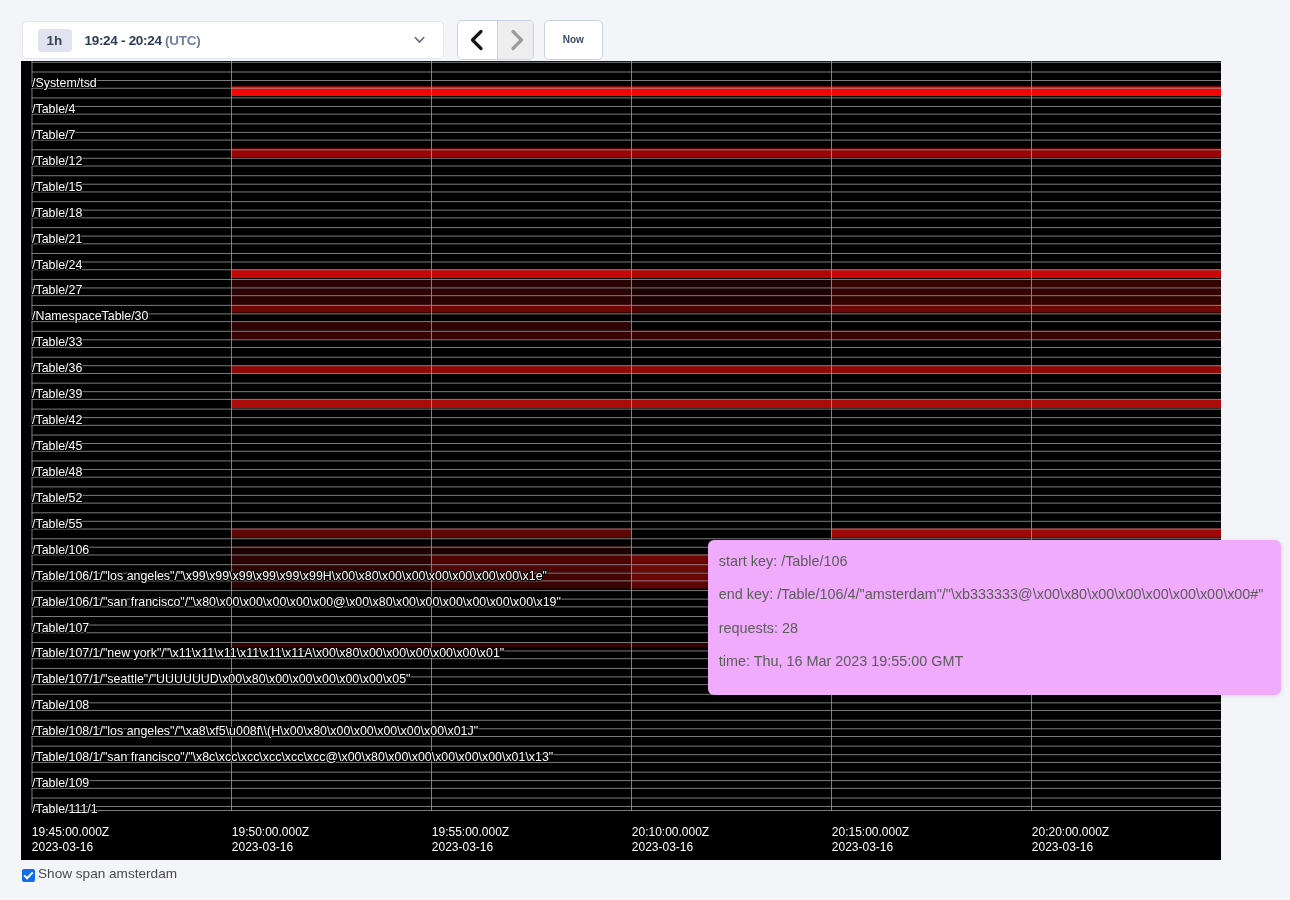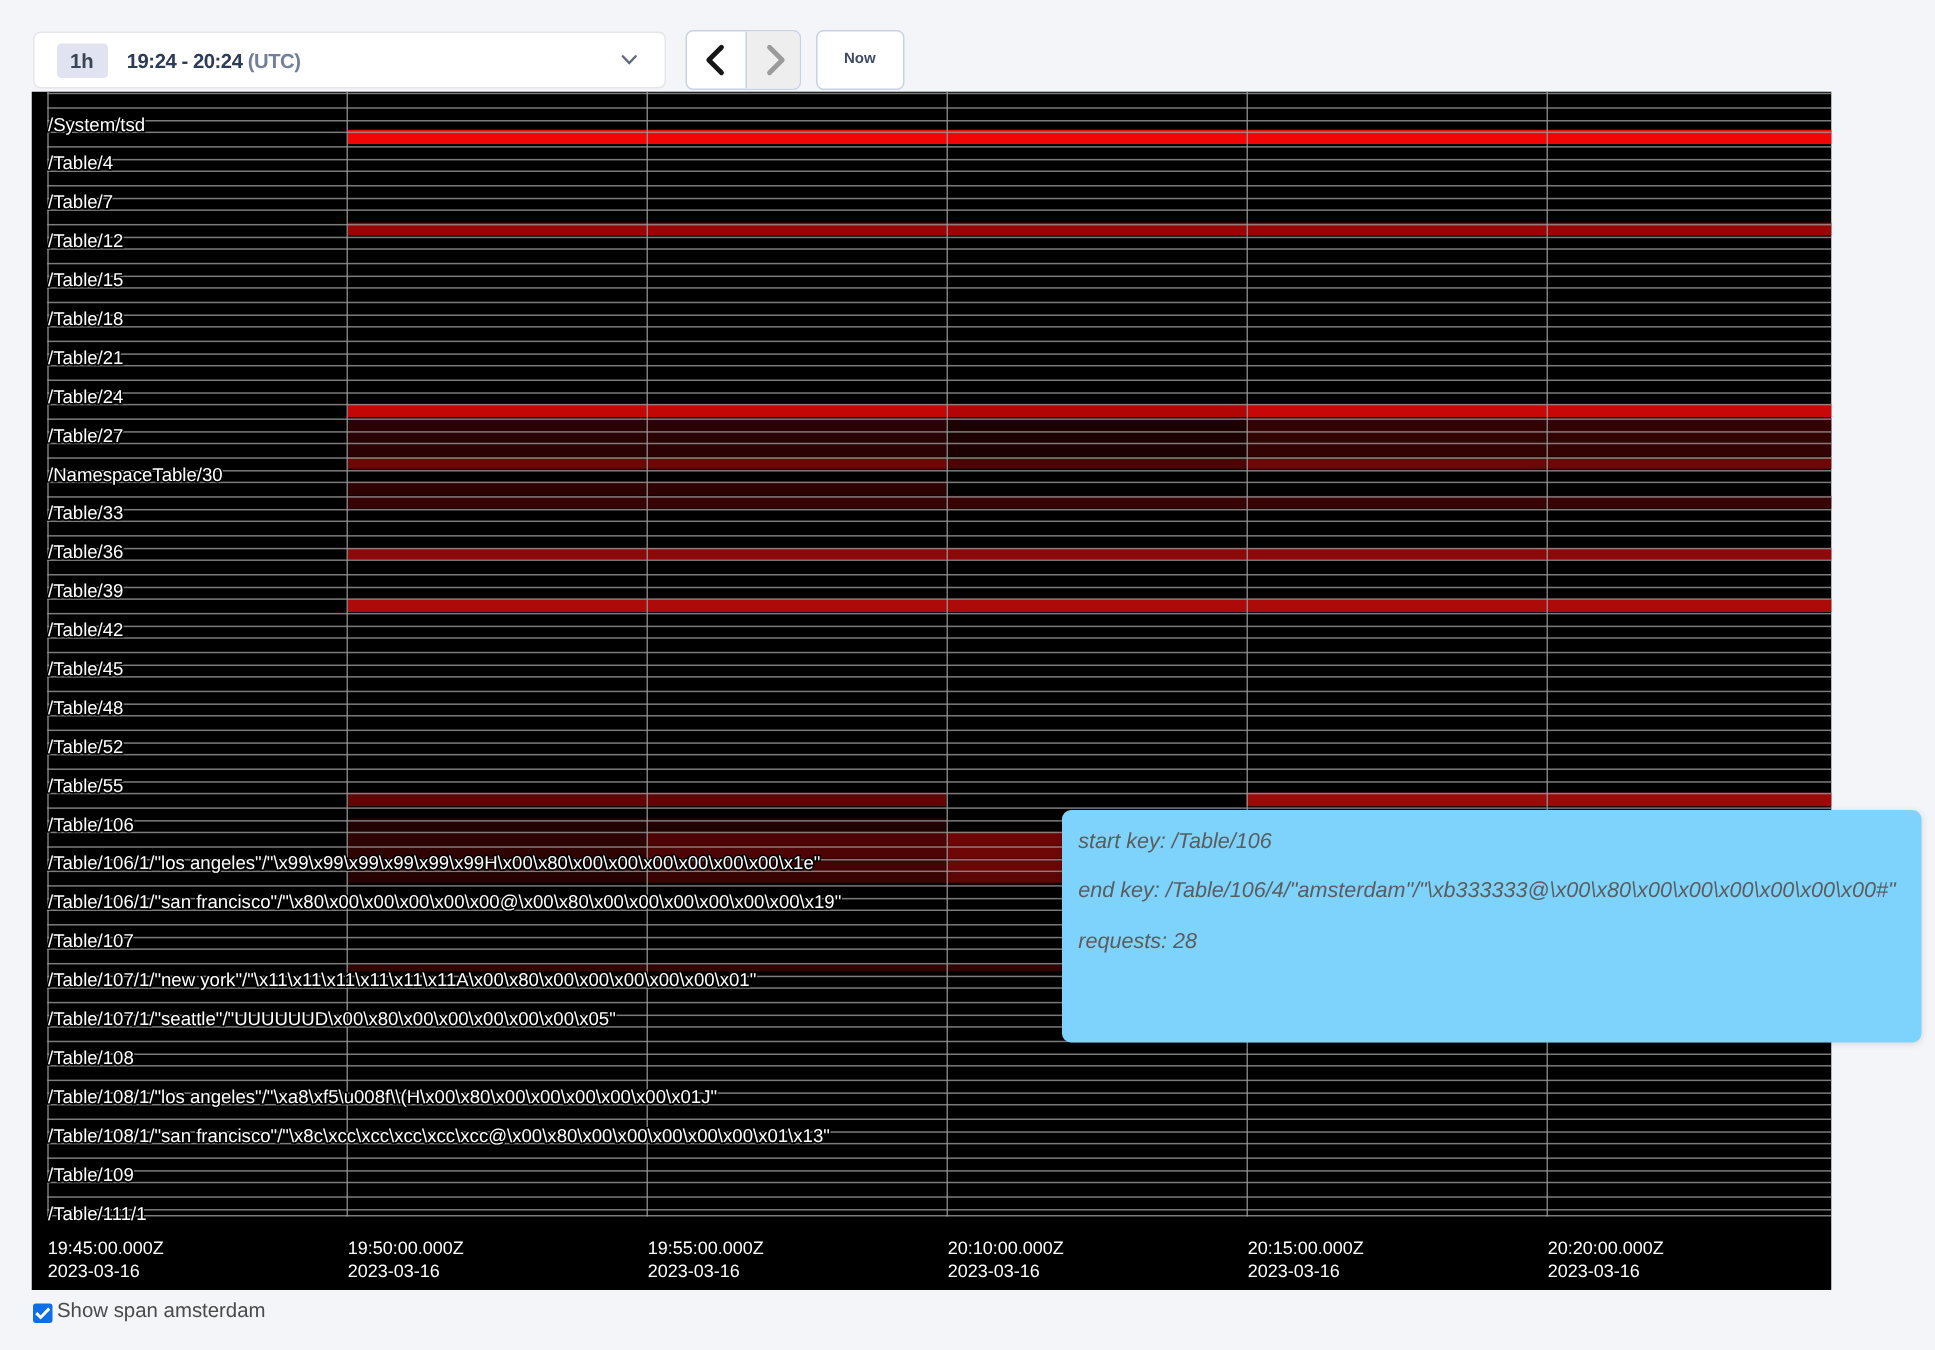--- a/index.html
+++ b/index.html
@@ -14,23 +14,23 @@
   .timetext .utc { font-weight:700; color:#717f9b; }
   .caret { position:absolute; right:18px; top:14px; width:11px; height:8px; }
   .btngroup { position:absolute; left:457px; top:20px; width:77px; height:39.5px; border:1px solid #c9d2e5;
       border-radius:5px; background:#fff; overflow:hidden; }
   .btngroup .half { position:absolute; top:0; width:38px; height:100%; }
   .btngroup .right { left:38.5px; width:38.5px; background:#eeeeee; border-left:1px solid #c9d2e5; }
   .nowbtn { position:absolute; left:544px; top:20px; width:58.5px; height:39.5px; background:#fff;
       border:1px solid #c9d2e5; border-radius:5px; color:#3d4c66; font-size:10px; font-weight:700;
       text-align:center; line-height:37.5px; }
   .canvas { position:absolute; left:21px; top:61px; width:1200px; height:684px; }
-  .tooltip { position:absolute; left:708px; top:539.5px; width:572.5px; height:155.5px; background:#7dd3fc;
+  .tooltip { position:absolute; left:708px; top:539.5px; width:572.5px; height:155.5px; background:#f0abfc;
       border-radius:6px; box-shadow:0 1px 5px rgba(0,0,0,0.12); color:#5c5c5c; font-size:14.4px;
-      padding:5px 0 0 10.8px;font-style:italic; }
+      padding:5px 0 0 10.8px; }
   .tooltip div { line-height:33.6px; white-space:nowrap; }
   .chkrow { position:absolute; left:22px; top:868px; height:14px; color:#4a4a4a; font-size:13.6px; }
   .chk { position:absolute; left:0; top:0.5px; width:13px; height:13px; background:#0d6ee8; border-radius:2px; }
   .chk svg { position:absolute; left:1px; top:2px; }
   .chklabel { position:absolute; left:16px; top:-2px; white-space:nowrap; }
 </style>
 </head>
 <body>
 <div class="topbar">
   <div class="dropdown">
@@ -228,20 +228,21 @@
 <text x="1010.8" y="774.8">20:20:00.000Z</text>
 <text x="1010.8" y="790">2023-03-16</text>
 </g>
 </svg>
 </div>
 
 <div class="tooltip">
   <div>start key: /Table/106</div>
   <div>end key: /Table/106/4/"amsterdam"/"\xb333333@\x00\x80\x00\x00\x00\x00\x00\x00#"</div>
   <div>requests: 28</div>
+  <div>time: Thu, 16 Mar 2023 19:55:00 GMT</div>
 </div>
 
 <div class="chkrow">
   <div class="chk">
       <svg width="11" height="9" viewBox="0 0 11 9">
         <path d="M1.2 4.4 L4.1 7.3 L9.8 1.4" stroke="#fff" stroke-width="2" fill="none"></path>
       </svg>
     </div>
   <div class="chklabel">Show span amsterdam</div>
 </div>

